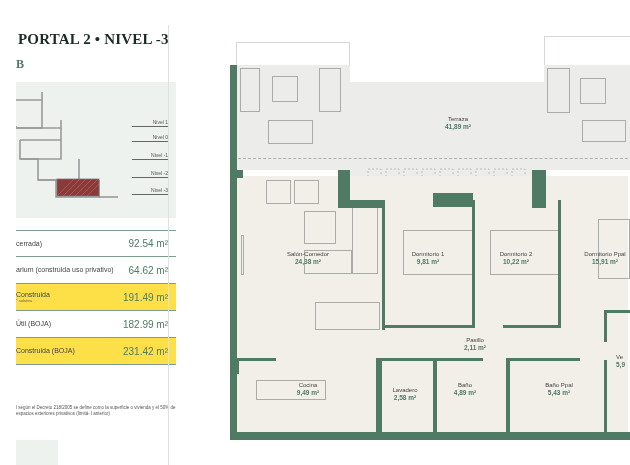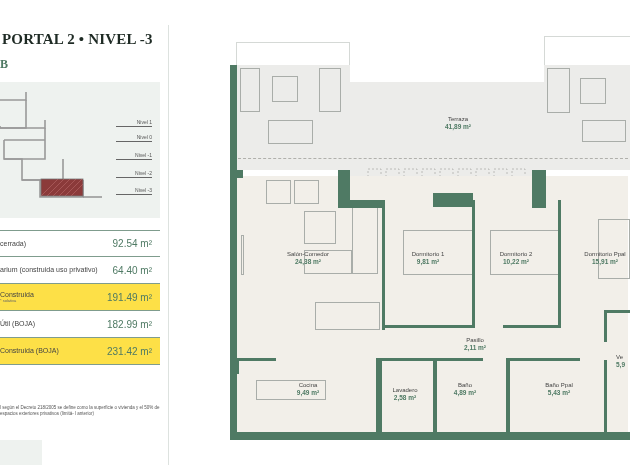--- a/index.html
+++ b/index.html
@@ -1,18 +1,18 @@
 <!DOCTYPE html>
 <html><head>
 <meta charset="utf-8">
 <style>
   *{box-sizing:border-box;margin:0;padding:0}
   html,body{width:630px;height:465px;overflow:hidden;background:#fff;font-family:"Liberation Sans",sans-serif;color:#333}
   .page{position:relative;width:630px;height:465px;background:#fff}
-  .left{position:absolute;left:0;top:0;width:168px;height:465px}
+  .left{position:absolute;left:16px;top:0;width:168px;height:465px}
   .title{position:absolute;left:2px;top:31px;font-family:"Liberation Serif",serif;font-size:15px;font-weight:bold;color:#1e2a24;letter-spacing:0.2px;white-space:nowrap}
   .subtitle{position:absolute;left:0;top:57px;font-family:"Liberation Serif",serif;font-size:12px;font-weight:bold;color:#4f7a64}
   .levels-box{position:absolute;left:0;top:82px;width:160px;height:136px;background:#eef2ef}
   .lvl-label{position:absolute;font-size:5px;color:#555;text-align:right;width:36px;border-bottom:0.8px solid #666;padding-bottom:1px}
   .divider-v{position:absolute;left:168px;top:25px;width:1px;height:440px;background:#dde2df}
   .rows{position:absolute;left:0;top:230px;width:160px}
   .row{position:relative;height:27px;border-bottom:1.2px solid #7f9c8d;display:flex;align-items:center;justify-content:space-between;padding-right:8px}
   .row.shaded{background:#fde047}
   .row .lbl{font-size:7px;color:#444;white-space:nowrap;line-height:8px}
   .row .sub{display:block;font-size:4px;color:#666;line-height:4px}
@@ -68,21 +68,21 @@
       <div class="lvl-label" style="left:116px;top:105px">Nivel -3</div>
     </div>
 
     <div class="rows">
       <div class="row first">
         <span class="lbl">cerrada)</span>
         <span class="val">92.54 m²</span>
       </div>
       <div class="row">
         <span class="lbl">arium (construida uso privativo)</span>
-        <span class="val">64.40 m²</span>
+        <span class="val">64.62 m²</span>
       </div>
       <div class="row shaded">
         <span class="lbl"><span>Construida</span><span class="sub">* solativa</span></span>
         <span class="val">191.49 m²</span>
       </div>
       <div class="row">
         <span class="lbl">Útil (BOJA)</span>
         <span class="val">182.99 m²</span>
       </div>
       <div class="row shaded">

